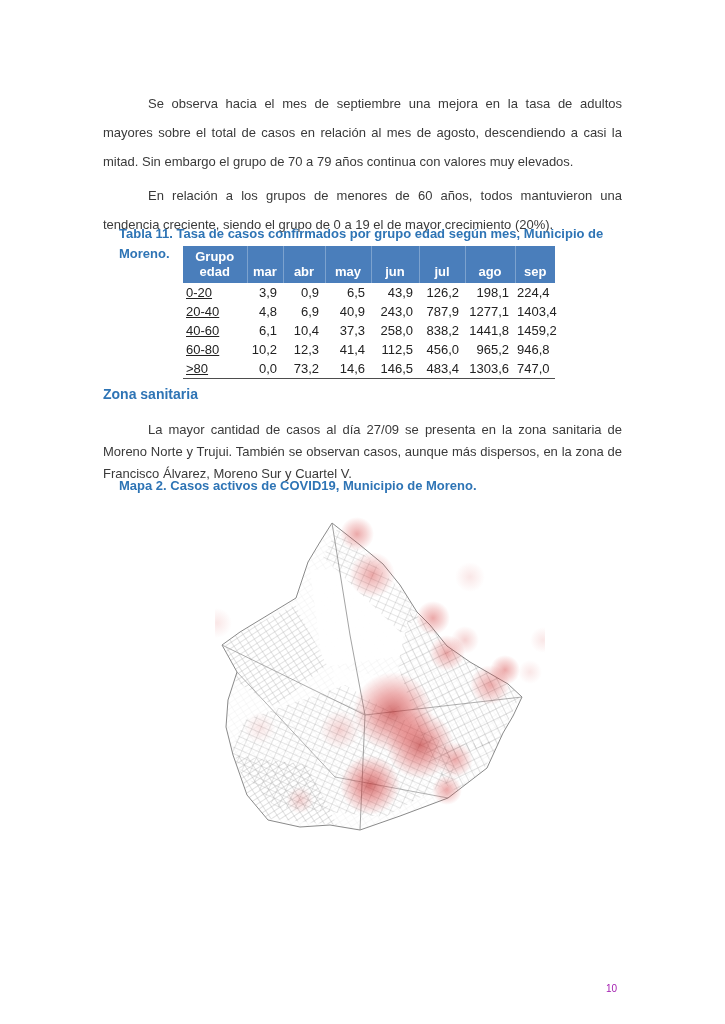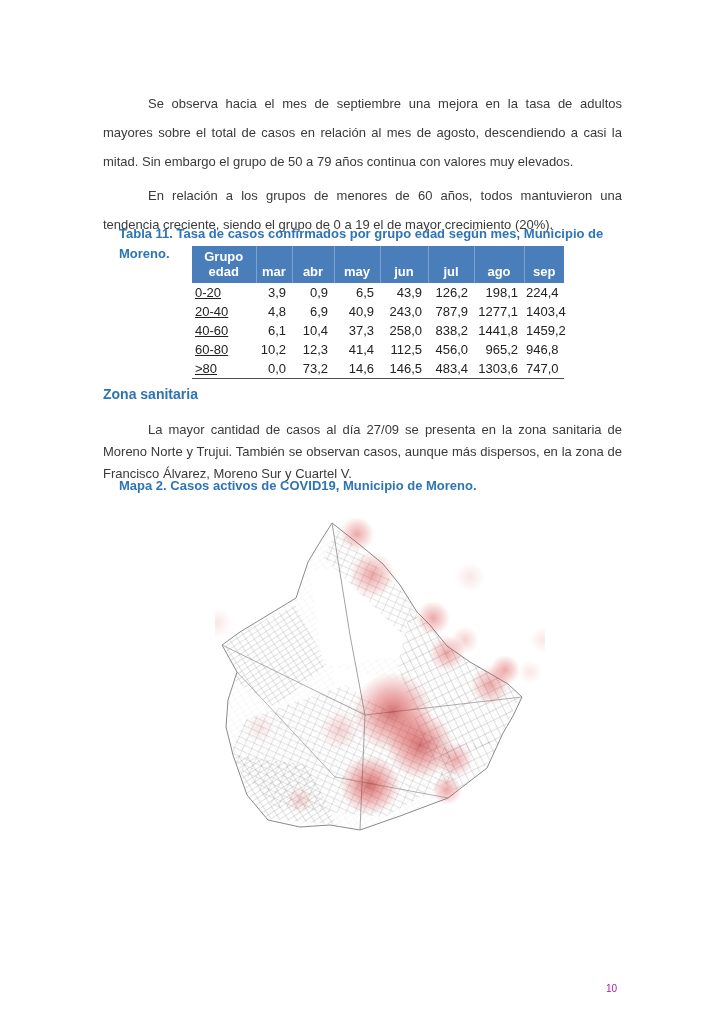--- a/index.html
+++ b/index.html
@@ -23,21 +23,21 @@
     position:absolute;left:16px;width:519px;
     font-size:13px;font-weight:bold;color:#2E74B5;line-height:20px;
   }
   .section-heading{
     position:absolute;left:0;width:519px;
     font-size:14px;font-weight:bold;color:#2E74B5;line-height:20px;
   }
   table.rates{
     position:absolute;left:80px;top:246px;
     width:372px;border-collapse:collapse;table-layout:fixed;
-    font-size:13px;color:#222;margin-left:9px;
+    font-size:13px;color:#222;
   }
   table.rates thead th{
     background:#4A7EBB;color:#ffffff;font-weight:bold;
     text-align:center;vertical-align:bottom;
     padding:3px 4px 4px 4px;height:26px;
     border-right:1px solid rgba(255,255,255,0.28);
     font-size:13px;line-height:15px;
   }
   table.rates thead th:last-child{border-right:none;}
   table.rates tbody td{
@@ -51,21 +51,21 @@
     position:absolute;top:983px;right:108px;
     font-size:10px;color:#a21caf;
   }
 </style>
 </head>
 <body>
 
 <div class="page">
   <div class="content">
 
-    <p class="para indent" style="top:76px">Se observa hacia el mes de septiembre una mejora en la tasa de adultos mayores sobre el total de casos en relación al mes de agosto, descendiendo a casi la mitad. Sin embargo el grupo de 50 a 79 años continua con valores muy elevados.</p>
+    <p class="para indent" style="top:76px">Se observa hacia el mes de septiembre una mejora en la tasa de adultos mayores sobre el total de casos en relación al mes de agosto, descendiendo a casi la mitad. Sin embargo el grupo de 70 a 79 años continua con valores muy elevados.</p>
 
     <p class="para indent" style="top:168px">En relación a los grupos de menores de 60 años, todos mantuvieron una tendencia creciente, siendo el grupo de 0 a 19 el de mayor crecimiento (20%).</p>
 
     <div class="blue-caption" style="top:224px">Tabla 11. Tasa de casos confirmados por grupo edad según mes, Municipio de Moreno.</div>
 
     <table class="rates">
       <colgroup>
         <col style="width:64px">
           <col style="width:36px">
           <col style="width:42px">

